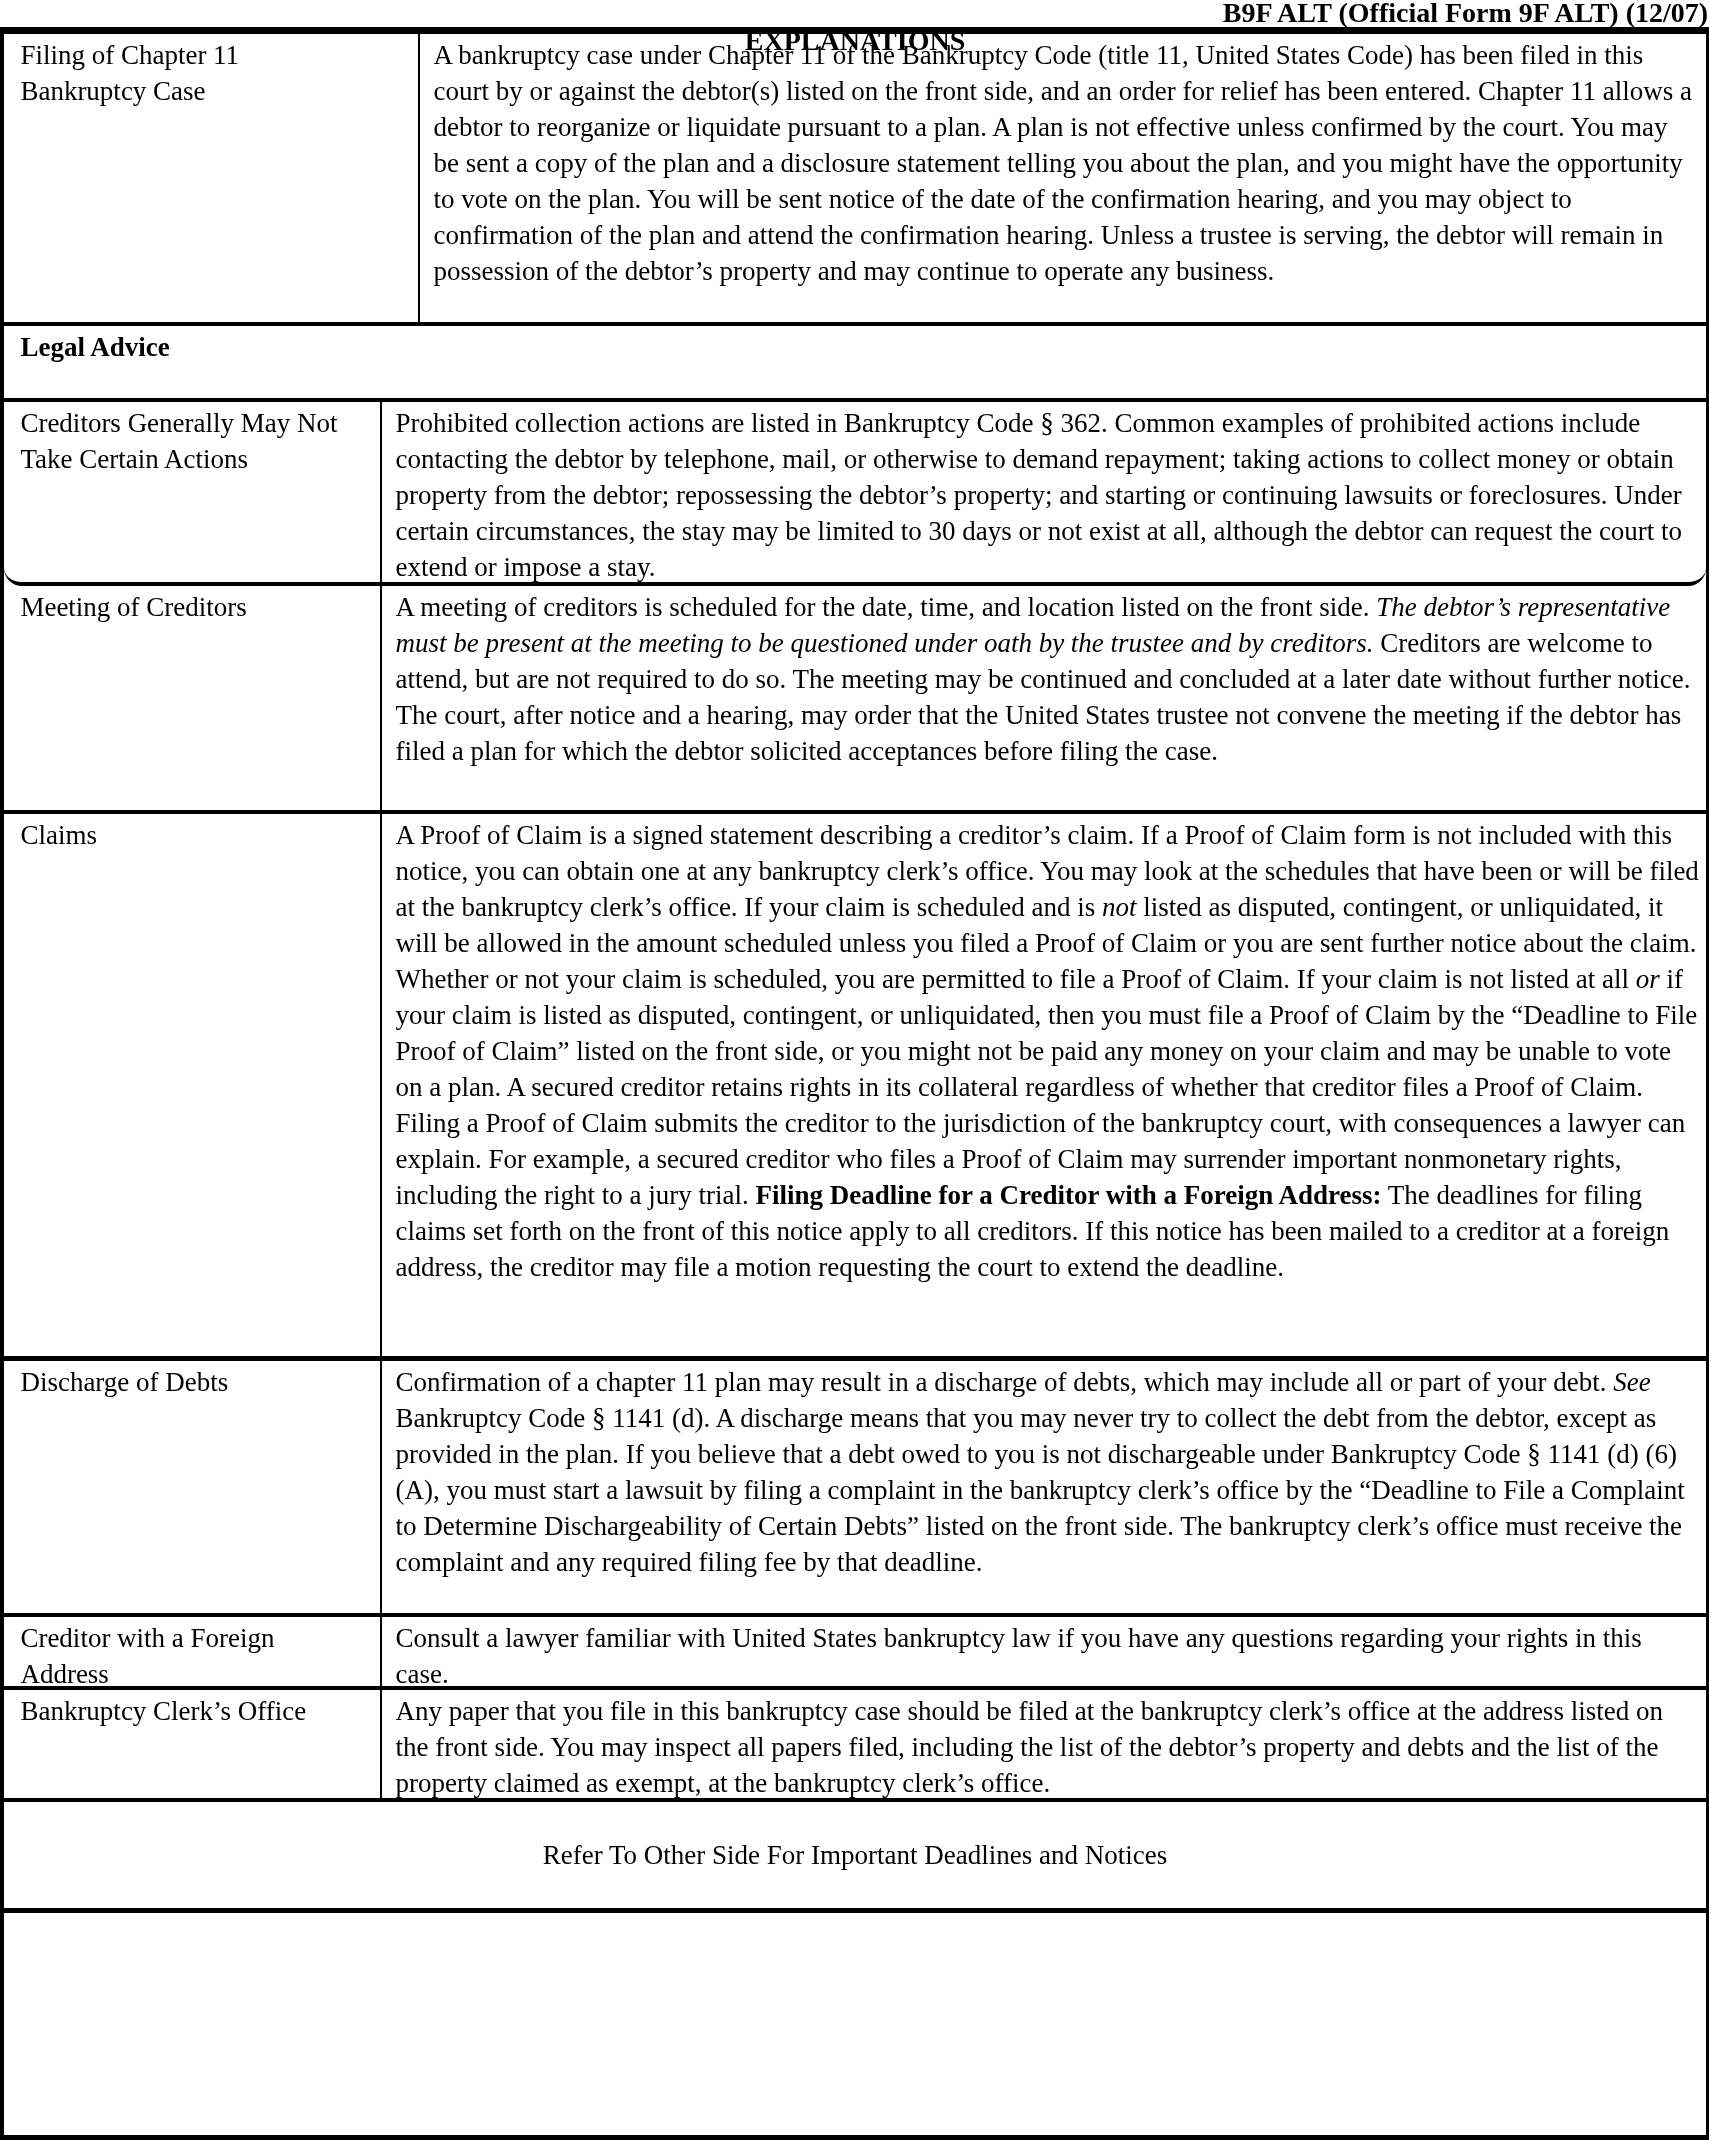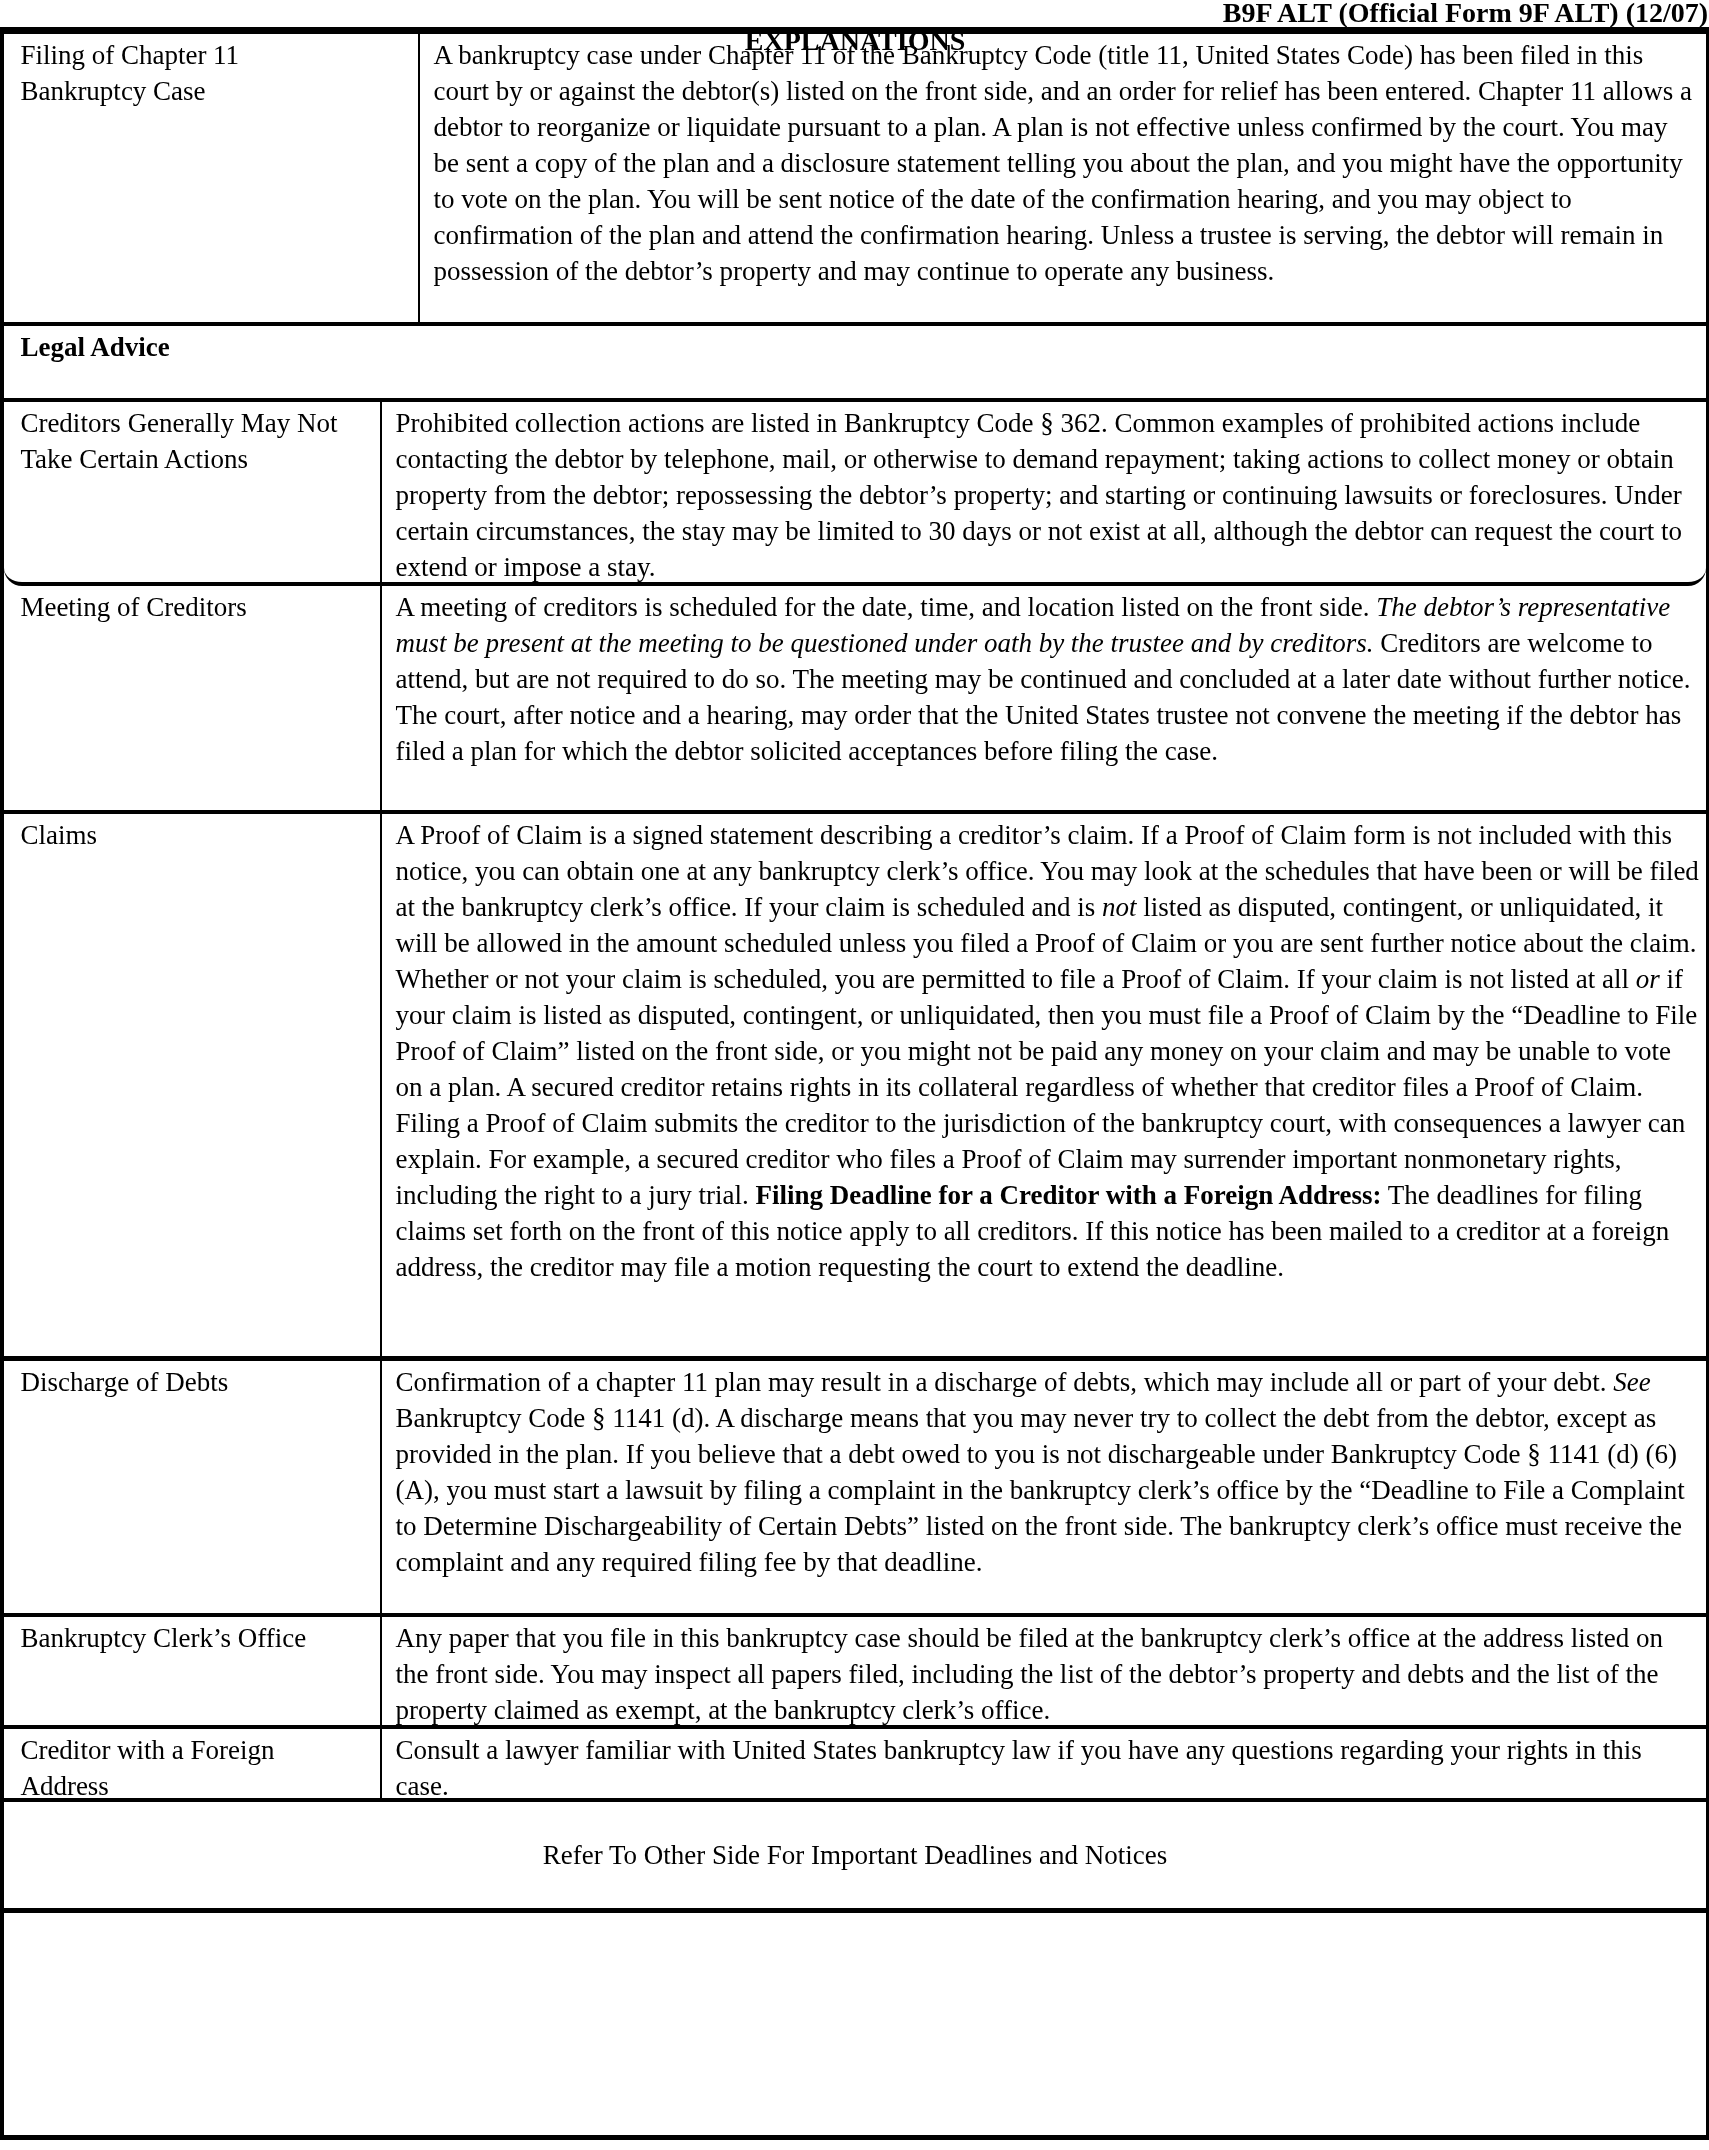--- a/index.html
+++ b/index.html
@@ -79,28 +79,28 @@
   <div class="row r5">
     <div class="lbl">Claims</div>
     <div class="txt"><span class="seg-normal">A Proof of Claim is a signed statement describing a creditor’s claim.  If a Proof of Claim form is not included with this notice, you can obtain one at any bankruptcy clerk’s office. You may look at the schedules that have been or will be filed at the bankruptcy clerk’s office.  If your claim is scheduled and is </span><span class="seg-italic">not</span><span class="seg-normal"> listed as disputed, contingent, or unliquidated, it will be allowed in the amount scheduled unless you filed a Proof of Claim or you are sent further notice about the claim.  Whether or not your claim is scheduled, you are permitted to file a Proof of Claim.  If your claim is not listed at all </span><span class="seg-italic">or</span><span class="seg-normal"> if your claim is listed as disputed, contingent, or unliquidated, then you must file a Proof of Claim by the “Deadline to File Proof of Claim” listed on the front side, or you might not be paid any money on your claim and may be unable to vote on a plan.  A secured creditor retains rights in its collateral regardless of whether that creditor files a Proof of Claim.  Filing a Proof of Claim submits the creditor to the jurisdiction of the bankruptcy court, with consequences a lawyer can explain.  For example, a secured creditor who files a Proof of Claim may surrender important nonmonetary rights, including the right to a jury trial. </span><span class="seg-bold">Filing Deadline for a Creditor with a Foreign Address:</span><span class="seg-normal"> The deadlines for filing claims set forth on the front of this notice apply to all creditors.  If this notice has been mailed to a creditor at a foreign address, the creditor may file a motion requesting the court to extend the deadline.</span></div>
   </div>
 
   <div class="row r6">
     <div class="lbl">Discharge of Debts</div>
     <div class="txt"><span class="seg-normal">Confirmation of a chapter 11 plan may result in a discharge of debts, which may include all or part of your debt.  </span><span class="seg-italic">See</span><span class="seg-normal"> Bankruptcy Code § 1141 (d).  A discharge means that you may never try to collect the debt from the debtor, except as provided in the plan.  If you believe that a debt owed to you is not dischargeable under Bankruptcy Code § 1141 (d) (6) (A), you must start a lawsuit by filing a complaint in the bankruptcy clerk’s office by the “Deadline to File a Complaint to Determine Dischargeability of Certain Debts” listed on the front side.  The bankruptcy clerk’s office must receive the complaint and any required filing fee by that deadline.</span></div>
   </div>
 
+  <div class="row r8">
+    <div class="lbl">Creditor with a Foreign Address</div>
+    <div class="txt"><span class="seg-normal">Consult a lawyer familiar with United States bankruptcy law if you have any questions regarding your rights in this case.</span></div>
+  </div>
+
   <div class="row r7">
     <div class="lbl">Bankruptcy Clerk’s Office</div>
     <div class="txt"><span class="seg-normal">Any paper that you file in this bankruptcy case should be filed at the bankruptcy clerk’s office at the address listed on the front side.  You may inspect all papers filed, including the list of the debtor’s property and debts and the list of the property claimed as exempt, at the bankruptcy clerk’s office.</span></div>
-  </div>
-
-  <div class="row r8">
-    <div class="lbl">Creditor with a Foreign Address</div>
-    <div class="txt"><span class="seg-normal">Consult a lawyer familiar with United States bankruptcy law if you have any questions regarding your rights in this case.</span></div>
   </div>
 
   <div class="row r9">
     <div>Refer To Other Side For Important Deadlines and Notices</div>
   </div>
 
   <div class="row r10"></div>
 
 </div>
 

